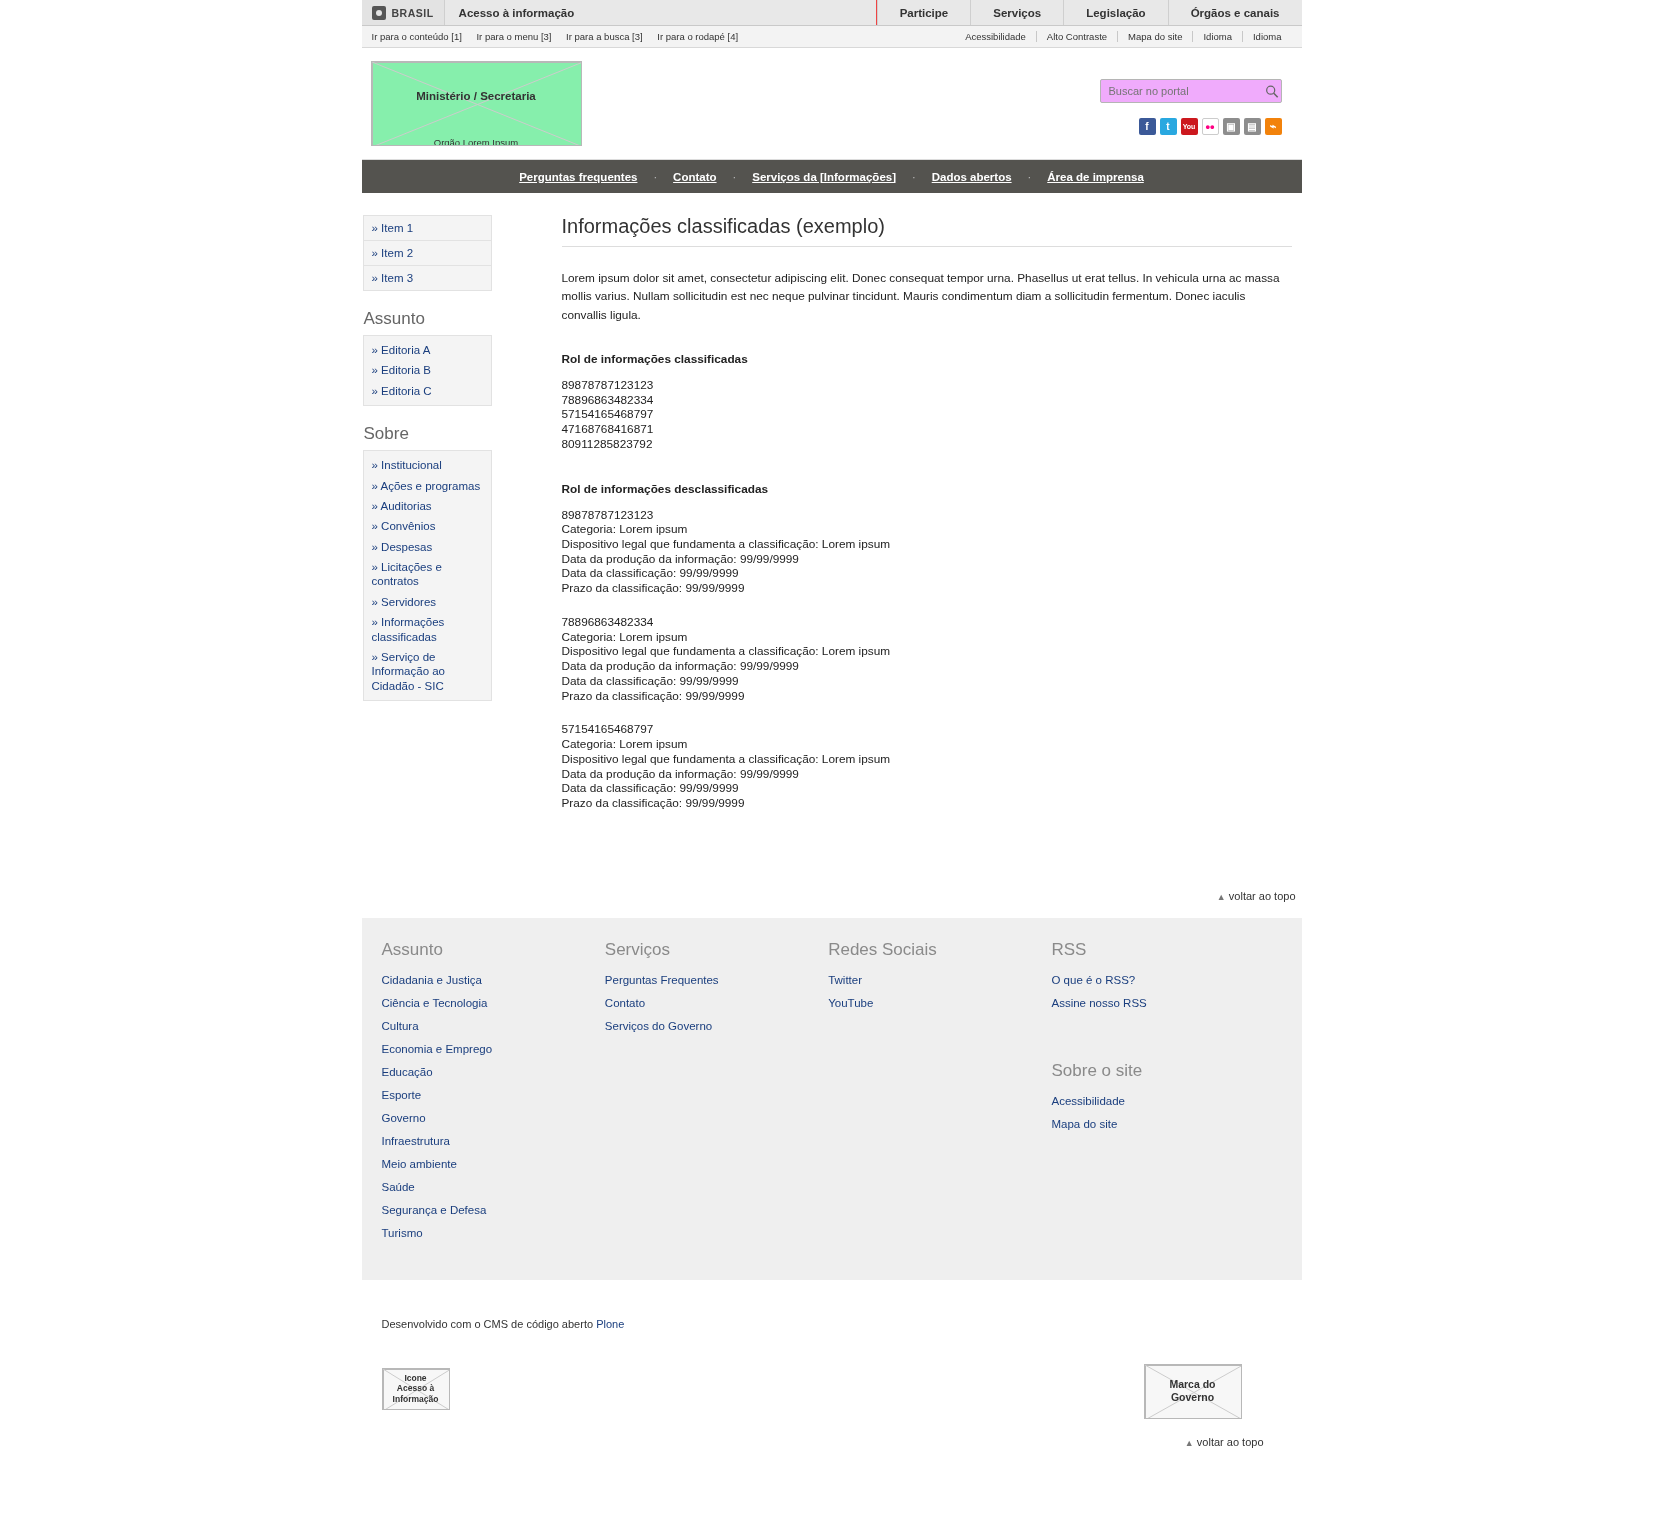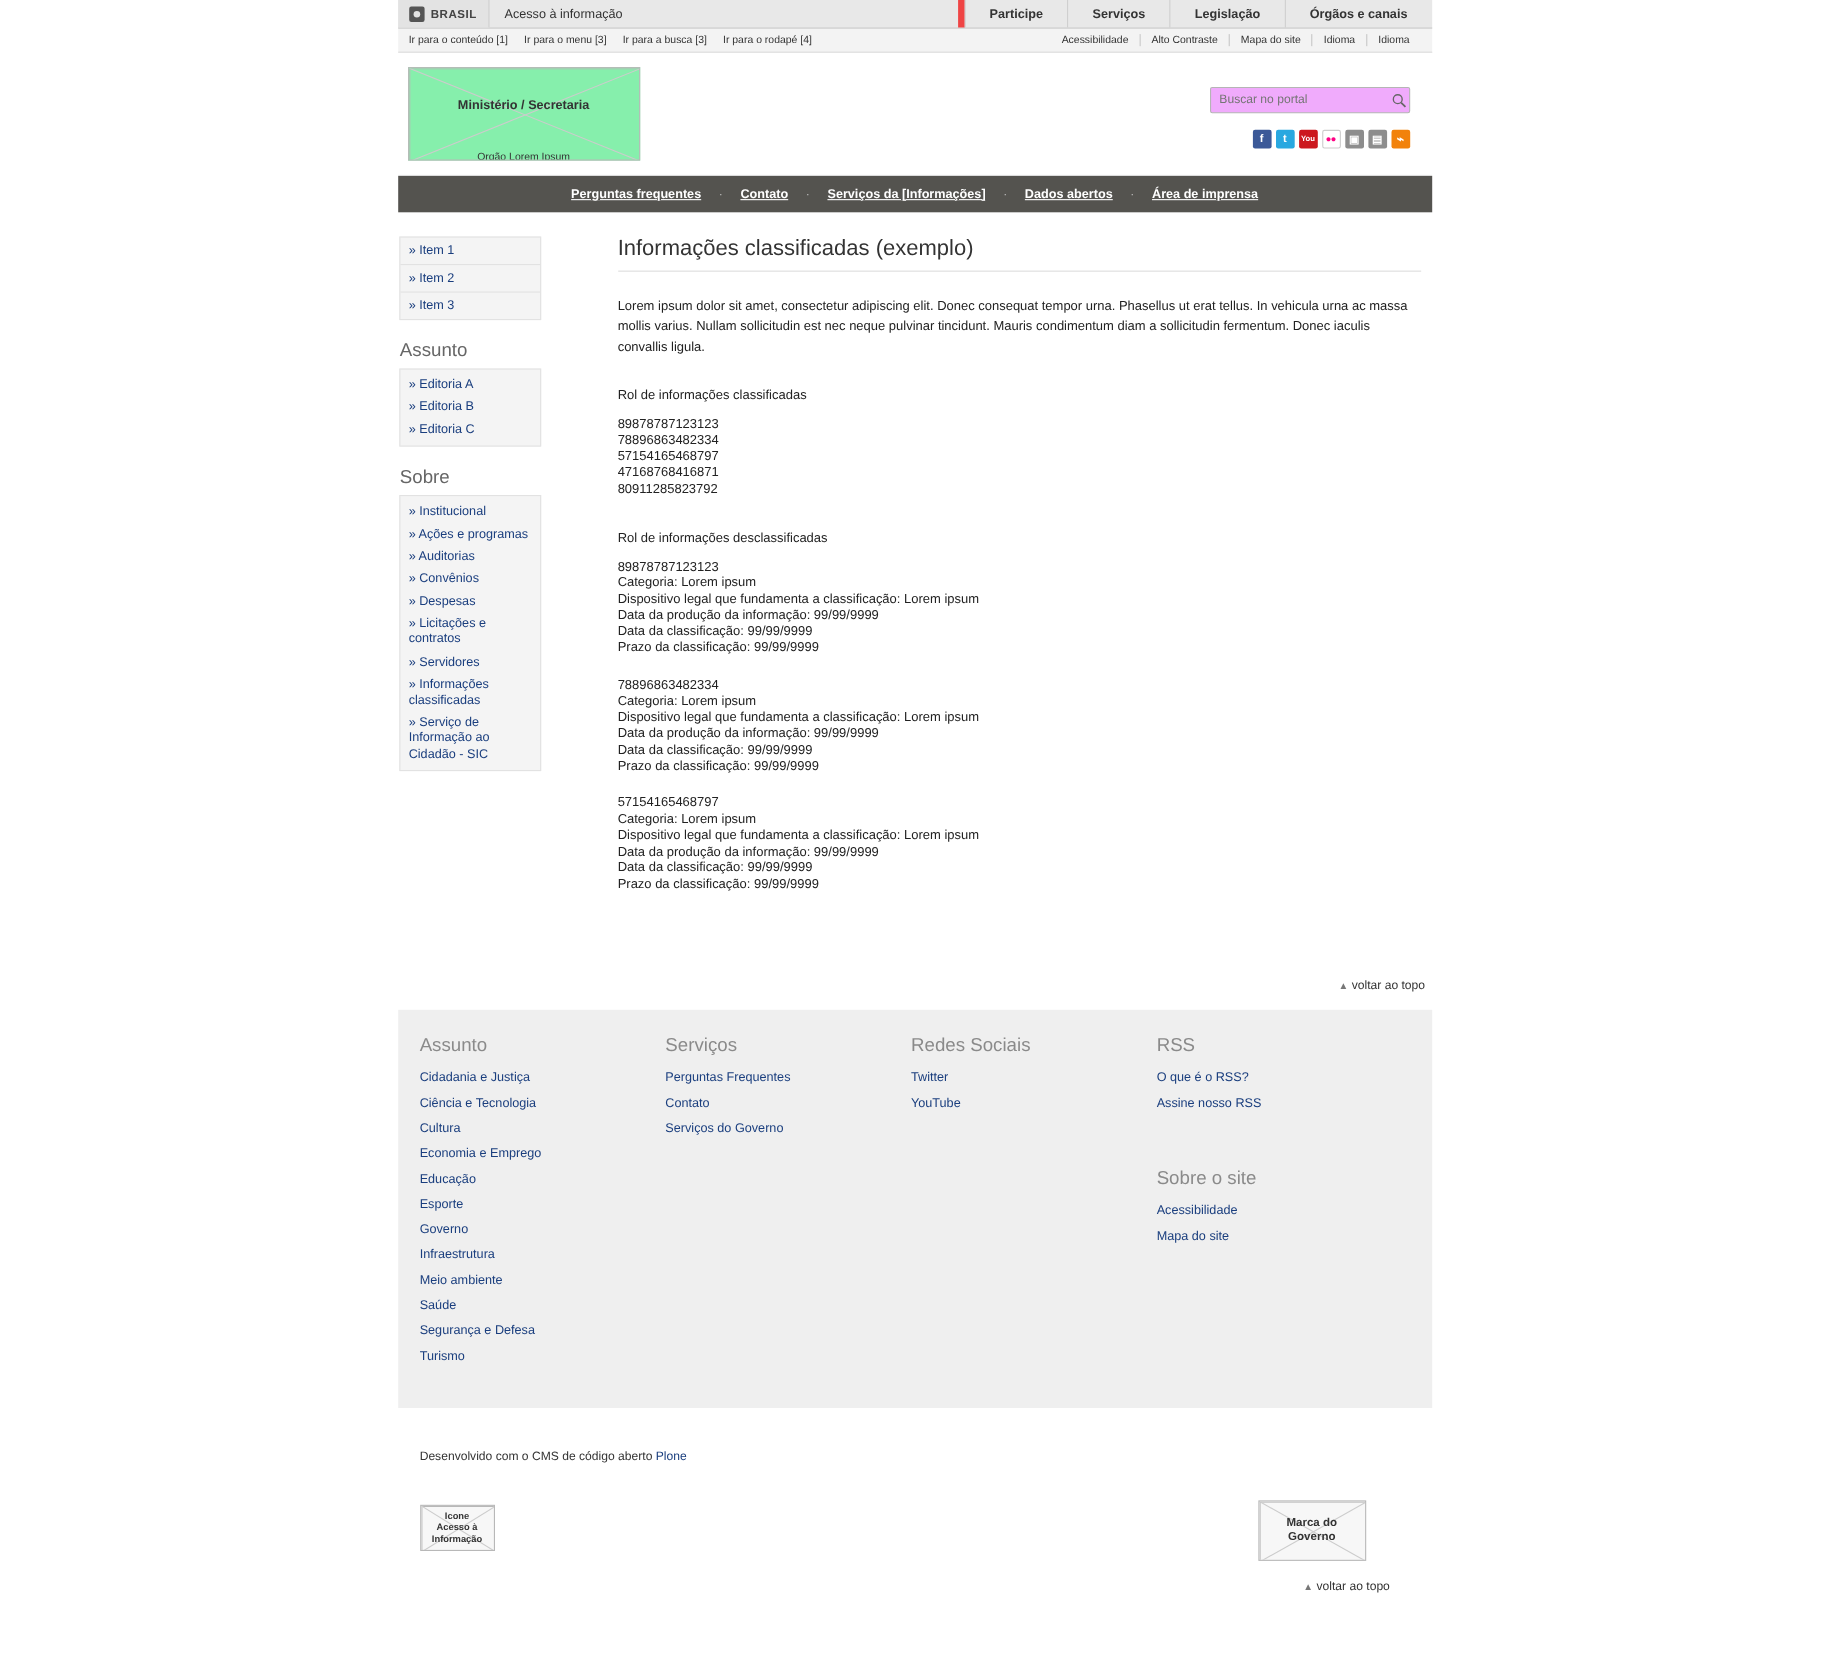--- a/index.html
+++ b/index.html
@@ -42,24 +42,24 @@
   }
   .bb-icon::after {
     content: "";
     position: absolute; left: 4px; top: 4px;
     width: 6px; height: 6px; border-radius: 50%;
     background: #e3e3e3;
   }
   .bb-acesso {
     display: flex; align-items: center;
     padding: 0 14px;
-    font-weight: normal;
+    font-weight: bold;
     color: #333;
     font-size: 11.5px;
-    border-right: 6px solid #ef4444;
+    border-right: 1px solid #ef4444;
     flex: 1;
   }
   .bb-links { display: flex; }
   .bb-links a {
     display: flex; align-items: center;
     padding: 0 22px;
     color: #333; text-decoration: none;
     border-left: 1px solid #cfcfcf;
     font-size: 11.5px;
     font-weight: bold;
@@ -224,21 +224,21 @@
   }
   .title-rule { border-bottom: 1px solid #ddd; margin-bottom: 22px; }
   .lead {
     font-size: 11.8px;
     line-height: 1.55;
     color: #222;
     margin: 0 0 28px 0;
     max-width: 790px;
   }
   .sec-head {
-    font-size: 11.8px; font-weight: normal; color: #222;
+    font-size: 11.8px; font-weight: bold; color: #222;
     margin: 0 0 12px 0;
   }
   .code-list { font-size: 11.8px; color: #222; line-height: 1.25; margin: 0 0 30px 0; }
   .rec { font-size: 11.8px; color: #222; line-height: 1.25; margin-bottom: 19px; }
 
   .voltar-topo {
     width: 940px; margin: 0 auto;
     text-align: right;
     font-size: 11px; color: #333;
     padding: 60px 6px 16px 0;

